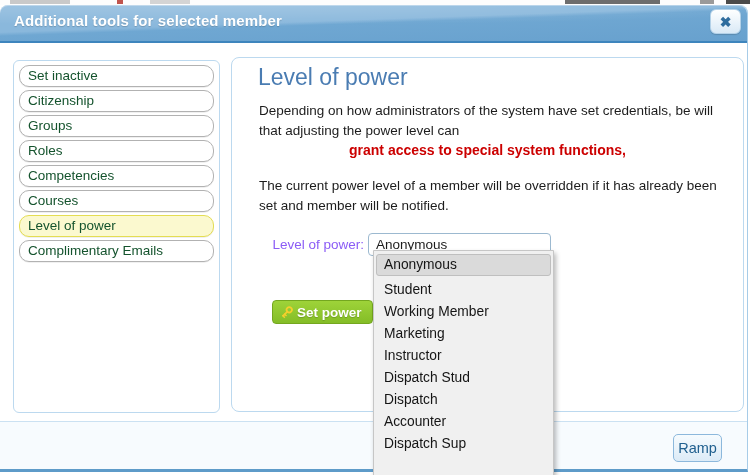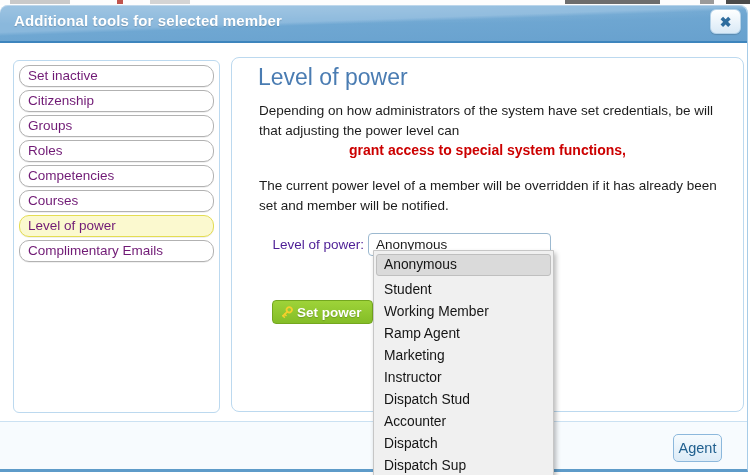--- a/index.html
+++ b/index.html
@@ -26,36 +26,36 @@
            color:#2f6d9e; font-weight:bold; font-size:14px; line-height:22px; text-align:center; cursor:pointer;
            box-shadow:0 1px 1px rgba(0,0,0,.15); }
 
   .modal-body { position:relative; height:383px; background:#fff; }
 
   
   .sidebar-panel { position:absolute; left:13px; top:17px; width:207px; height:353px;
            border:1px solid #bcd9ef; border-radius:6px; background:#fff; padding:4px 5px; }
   .sidebar-item { height:22px; line-height:20px; margin-bottom:3px; background:#fff;
            border:1px solid #b2b2b2; border-radius:10px; padding-left:8px;
-           font-size:13.5px; color:#701a75; cursor:pointer;
+           font-size:13.5px; color:#14532d; cursor:pointer;
            box-shadow:0 1px 0 rgba(0,0,0,.06); }
   .sidebar-item.selected { background:#fbf9cf; border-color:#e4dd52; }
 
   
   .main-panel { position:absolute; left:231px; top:14px; width:513px; height:355px;
            border:1px solid #bcd9ef; border-radius:8px; background:#fff; }
   .page-title { position:absolute; left:26px; top:6px; font-size:23px; font-weight:400; color:#4a7cb2; }
   .para { position:absolute; left:27px; width:472px; font-size:13.5px; line-height:20px; color:#1c1c1c; }
   .para-1 { top:43px; }
   .para-2 { top:118px; }
   .warning { position:absolute; left:0; top:84px; width:100%; text-align:center;
            font-size:14px; font-weight:bold; color:#cc0000; }
 
   .form-label { position:absolute; left:0; top:176px; width:132px; text-align:right;
-           font-size:13.5px; color:#4c1d95; line-height:22px; }
+           font-size:13.5px; color:#8b5cf6; line-height:22px; }
   .select-box { position:absolute; left:136px; top:175px; width:183px; height:23px;
            background:#fff; border:1px solid #9cb9d0; border-radius:4px; cursor:pointer;
            font-size:13.5px; color:#1c1c1c; line-height:21px; padding-left:7px; }
   .select-box .chev { position:absolute; right:7px; top:8px; }
 
   .set-power { position:absolute; left:40px; top:242px; height:24px; padding:0 10px 0 6px;
            background:linear-gradient(#9ed339,#84bd27); border:1px solid #74a71f; border-radius:4px;
            color:#fff; font-weight:bold; font-size:13.5px; cursor:pointer;
            display:flex; align-items:center; gap:3px; text-shadow:0 1px 1px rgba(0,0,0,.2); }
 
@@ -138,31 +138,30 @@
               </g>
             </svg>
           </span>
           <span>Set power</span>
         </button>
       </div>
 
     </div>
 
     <div class="modal-footer">
-      <button class="close-btn">Agent</button>
+      <button class="close-btn">Ramp</button>
     </div>
 
   </div>
 
   <div class="dropdown">
     <div class="dropdown-option highlighted">Anonymous</div>
     <div class="dropdown-option">Student</div>
     <div class="dropdown-option">Working Member</div>
-    <div class="dropdown-option">Ramp Agent</div>
     <div class="dropdown-option">Marketing</div>
     <div class="dropdown-option">Instructor</div>
     <div class="dropdown-option">Dispatch Stud</div>
+    <div class="dropdown-option">Dispatch</div>
     <div class="dropdown-option">Accounter</div>
-    <div class="dropdown-option">Dispatch</div>
     <div class="dropdown-option">Dispatch Sup</div>
   </div>
 
 </div>
 
 </body></html>

